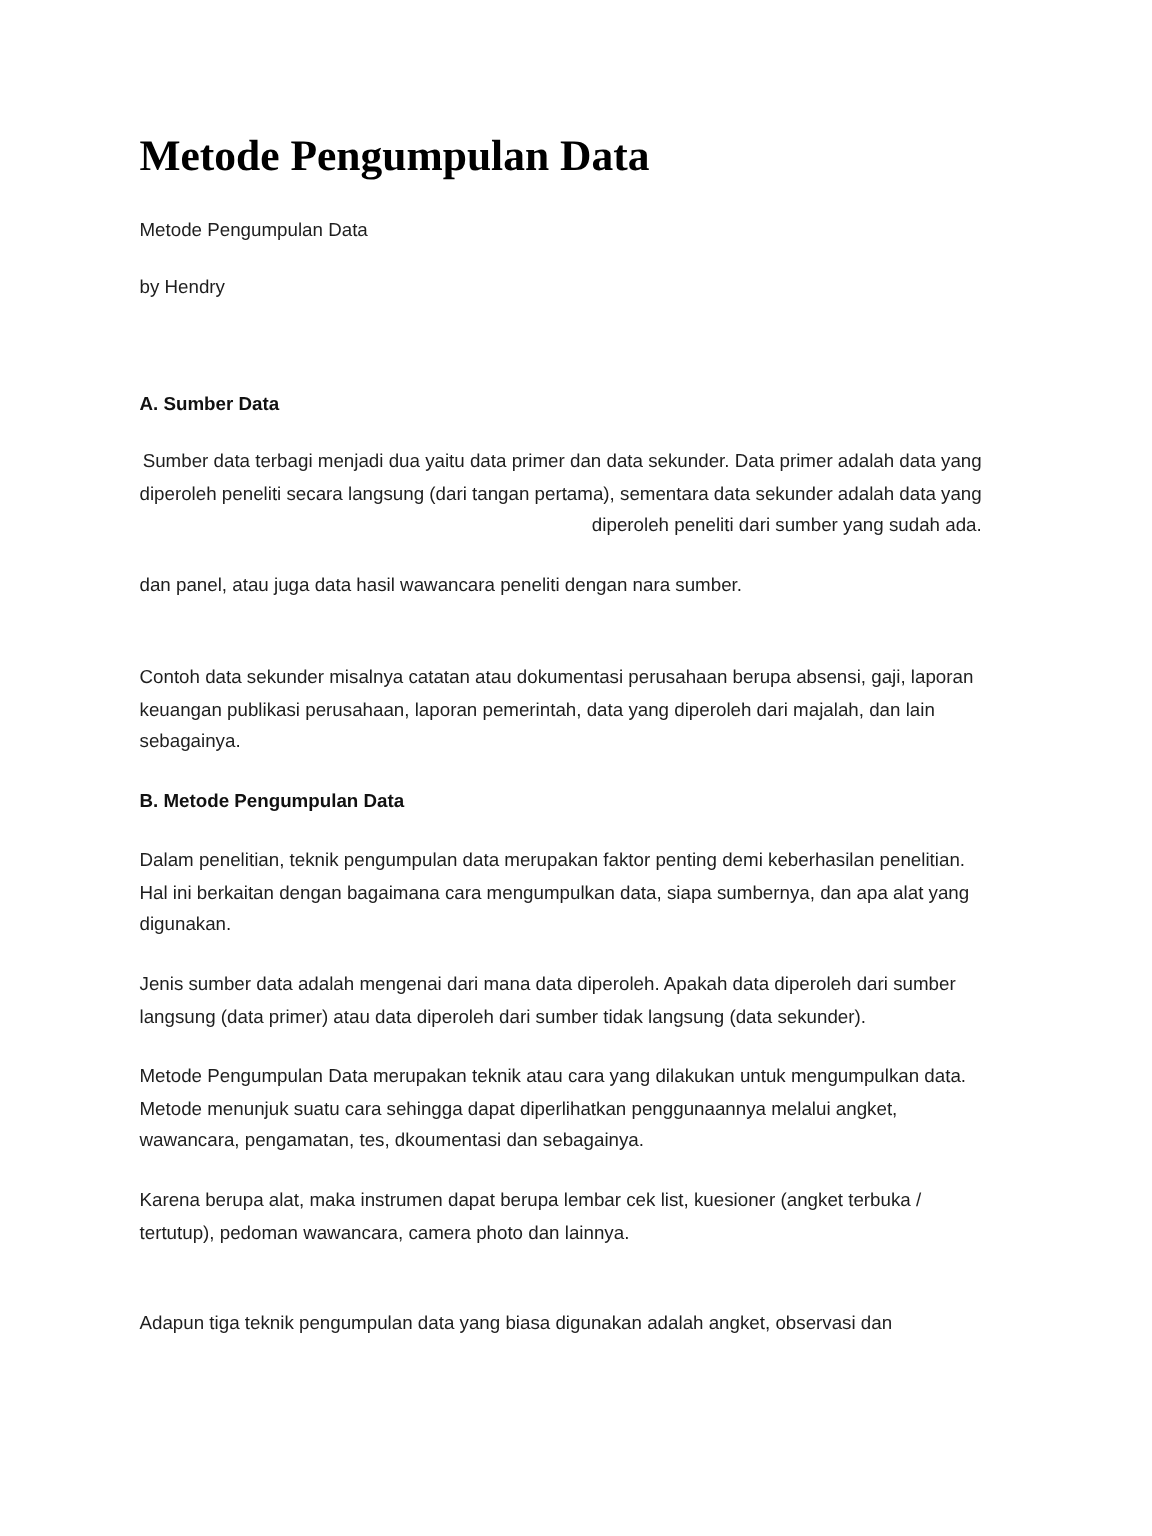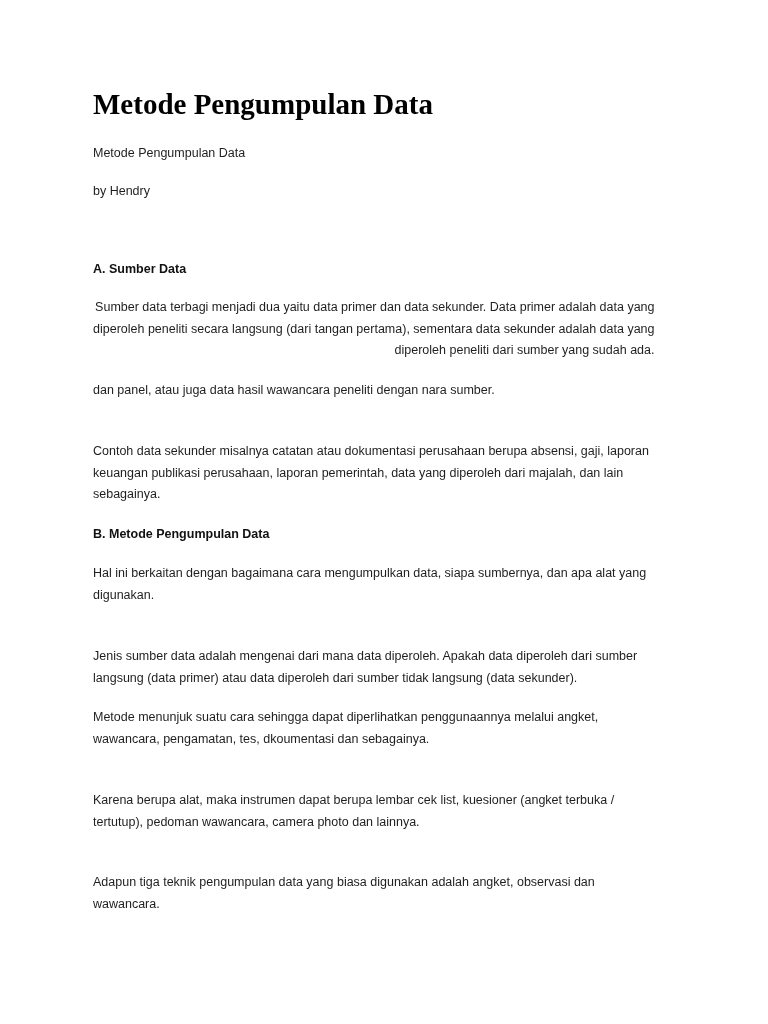--- a/index.html
+++ b/index.html
@@ -76,37 +76,38 @@
 
   <p class="txt" style="top:441px;">
     <span class="line">Contoh data sekunder misalnya catatan atau dokumentasi perusahaan berupa absensi, gaji, laporan</span>
     <span class="line">keuangan publikasi perusahaan, laporan pemerintah, data yang diperoleh dari majalah, dan lain</span>
     <span class="line">sebagainya.</span>
   </p>
 
   <p class="txt heading" style="top:524px;">B. Metode Pengumpulan Data</p>
 
   <p class="txt" style="top:563px;">
+    <span class="line">Dalam penelitian, teknik pengumpulan data merupakan faktor penting demi keberhasilan penelitian.</span>
     <span class="line">Hal ini berkaitan dengan bagaimana cara mengumpulkan data, siapa sumbernya, dan apa alat yang</span>
     <span class="line">digunakan.</span>
   </p>
 
   <p class="txt" style="top:646px;">
     <span class="line">Jenis sumber data adalah mengenai dari mana data diperoleh. Apakah data diperoleh dari sumber</span>
     <span class="line">langsung (data primer) atau data diperoleh dari sumber tidak langsung (data sekunder).</span>
   </p>
 
   <p class="txt" style="top:707px;">
+    <span class="line">Metode Pengumpulan Data merupakan teknik atau cara yang dilakukan untuk mengumpulkan data.</span>
     <span class="line">Metode menunjuk suatu cara sehingga dapat diperlihatkan penggunaannya melalui angket,</span>
     <span class="line">wawancara, pengamatan, tes, dkoumentasi dan sebagainya.</span>
   </p>
 
   <p class="txt" style="top:790px;">
     <span class="line">Karena berupa alat, maka instrumen dapat berupa lembar cek list, kuesioner (angket terbuka /</span>
     <span class="line">tertutup), pedoman wawancara, camera photo dan lainnya.</span>
   </p>
 
   <p class="txt" style="top:872px;">
     <span class="line">Adapun tiga teknik pengumpulan data yang biasa digunakan adalah angket, observasi dan</span>
-    <span class="line">wawancara.</span>
   </p>
 
 </div>
 
 </body></html>

